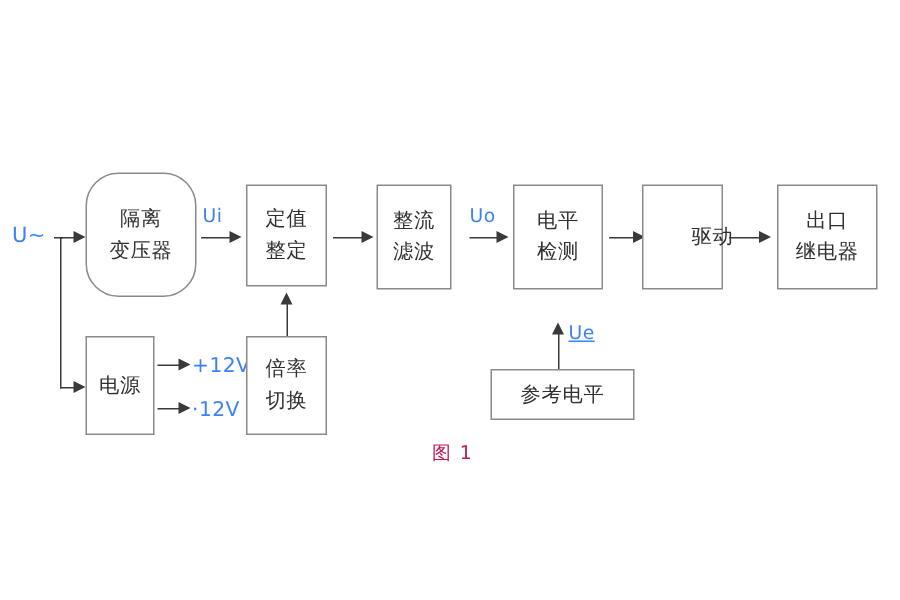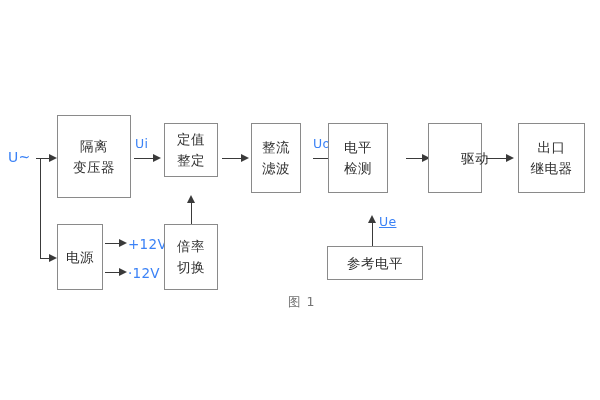--- a/index.html
+++ b/index.html
@@ -69,21 +69,21 @@
     font-size: 13px;
     color: #3b82f6;
     white-space: nowrap;
     letter-spacing: 0.3px;
   }
   .lbl-sig { font-size: 12.5px; }
   .lbl-rail { font-size: 13.5px; }
   .caption {
     position: absolute;
     font-size: 12.5px;
-    color: #737373;
+    color: #be185d;
     white-space: nowrap;
     letter-spacing: 1px;
   }
 </style>
 </head>
 <body>
 
 <div id="canvas">
 
   <div class="lbl" style="left:8px; top:149px; font-size:14px;">U~</div>
@@ -91,47 +91,47 @@
   <div class="hline" style="left:36px; top:158px; width:6px;"></div>
 
   <div class="vline" style="left:40px; top:158px; height:101px;"></div>
 
   <div class="hline" style="left:40px; top:158px; width:10px;"></div>
   <div class="arrow-r" style="left:49px; top:153.5px;"></div>
 
   <div class="hline" style="left:40px; top:258px; width:10px;"></div>
   <div class="arrow-r" style="left:49px; top:253.5px;"></div>
 
-  <div class="block" style="left:57px; top:115px; width:74px; height:83px;">
+  <div class="block" style="left:57px; top:115px; width:74px; height:83px;border-radius:22px;">
     <span class="ln">隔离</span>
     <span class="ln">变压器</span>
   </div>
 
   <div class="lbl lbl-sig" style="left:135px; top:136px;">Ui</div>
   <div class="hline" style="left:134px; top:158px; width:21px;"></div>
   <div class="arrow-r" style="left:153px; top:153.5px;"></div>
 
-  <div class="block" style="left:164px; top:123px; width:54px; height:54px;">
+  <div class="block" style="left:164px; top:123px; width:54px; height:68px;">
     <span class="ln">定值</span>
     <span class="ln">整定</span>
   </div>
 
   <div class="hline" style="left:222px; top:158px; width:21px;"></div>
   <div class="arrow-r" style="left:241px; top:153.5px;"></div>
 
   <div class="block" style="left:251px; top:123px; width:50px; height:70px;">
     <span class="ln">整流</span>
     <span class="ln">滤波</span>
   </div>
 
   <div class="lbl lbl-sig" style="left:313px; top:136px;">Uo</div>
   <div class="hline" style="left:313px; top:158px; width:20px;"></div>
   <div class="arrow-r" style="left:331px; top:153.5px;"></div>
 
-  <div class="block" style="left:328px; top:123px; width:60px; height:70px;">
+  <div class="block" style="left:342px; top:123px; width:60px; height:70px;">
     <span class="ln">电平</span>
     <span class="ln">检测</span>
   </div>
 
   <div class="hline" style="left:406px; top:158px; width:18px;"></div>
   <div class="arrow-r" style="left:422px; top:153.5px;"></div>
 
   <div class="block" style="left:428px; top:123px; width:54px; height:70px;padding-left:40px;">
     <span class="ln">驱动</span>
   </div>

